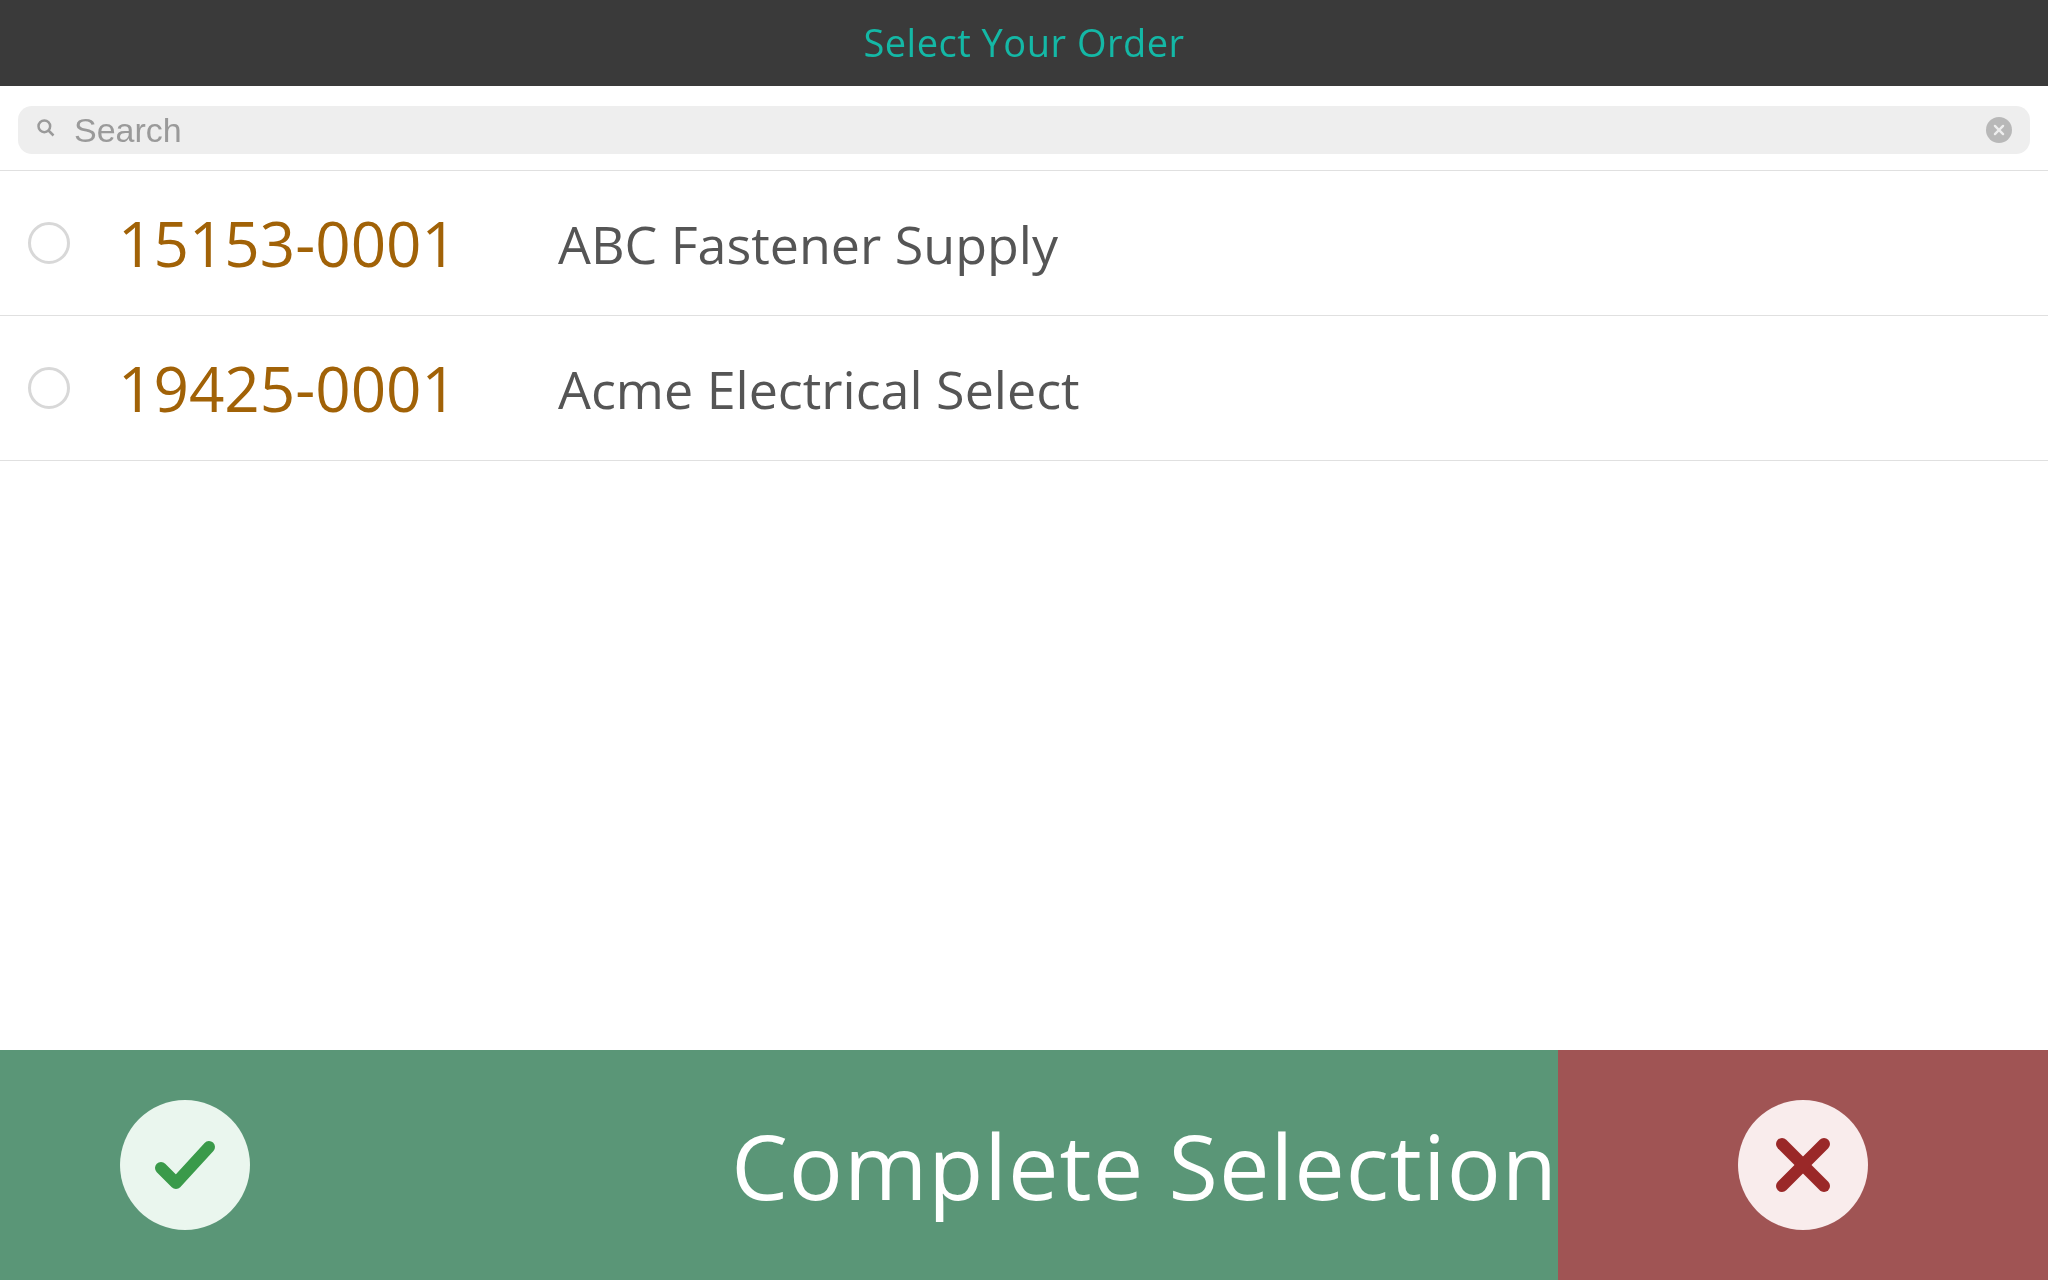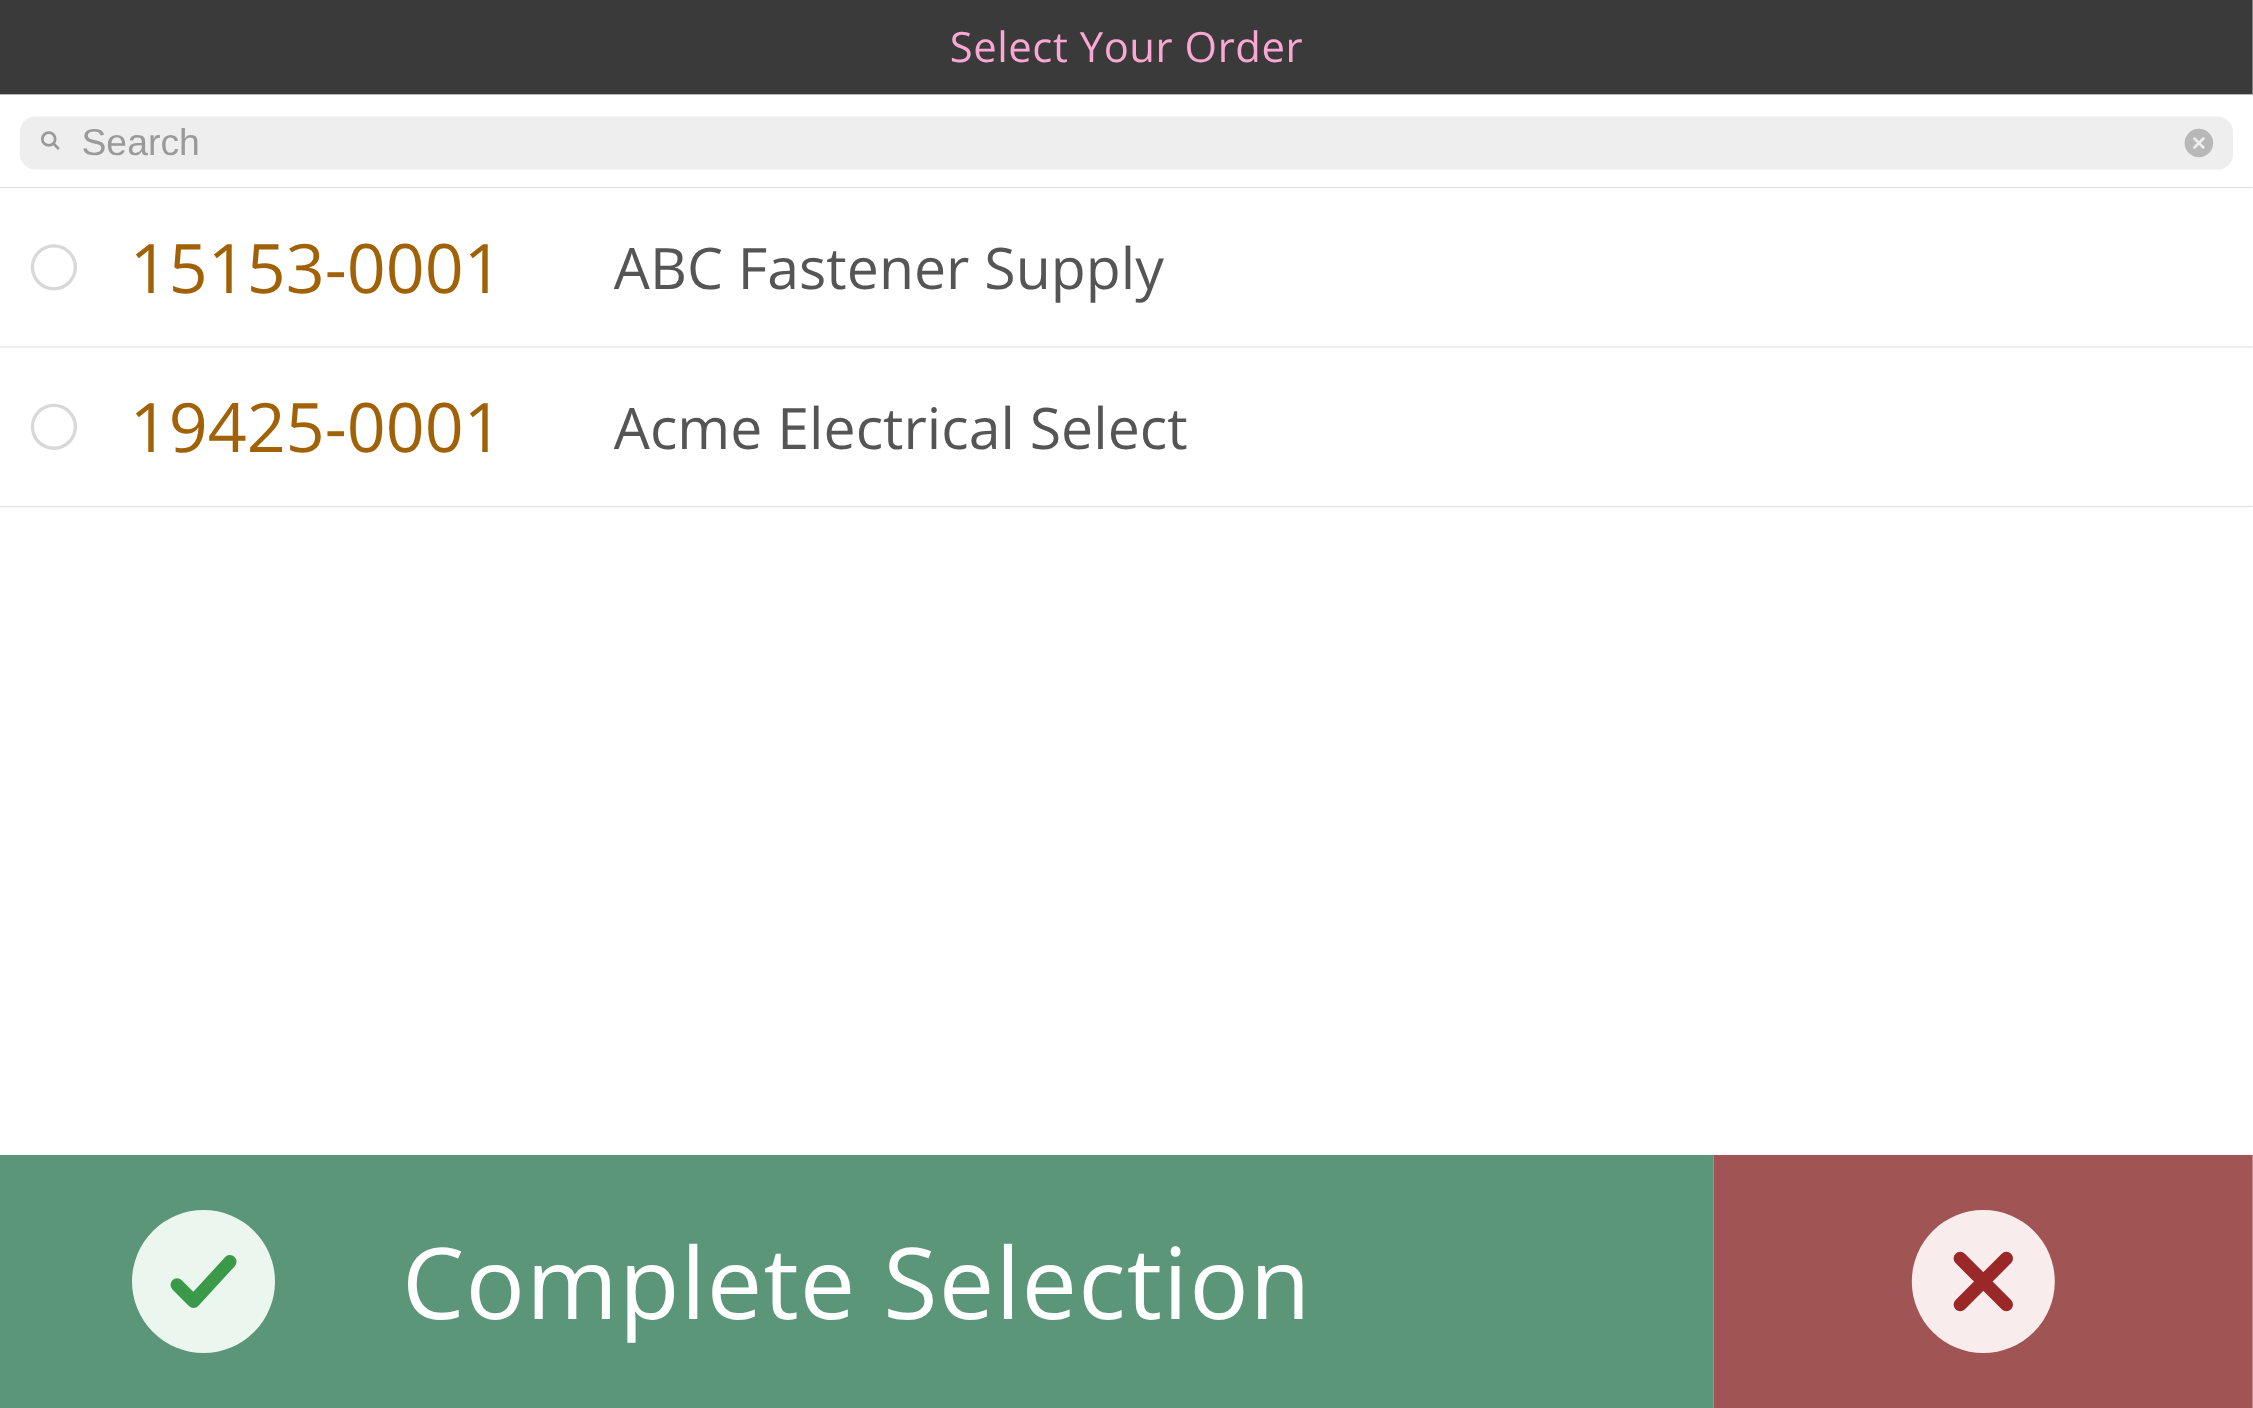--- a/index.html
+++ b/index.html
@@ -11,21 +11,21 @@
       font-family: -apple-system, BlinkMacSystemFont, "Segoe UI", "Open Sans", sans-serif;
       width: 2048px;
       height: 1280px;
       display: flex;
       flex-direction: column;
       background: #ffffff;
       overflow: hidden;
     }
     .header {
       background: #3a3a3a;
-      color: #f9a8d4;
+      color: #14b8a6;
       text-align: center;
       font-size: 38px;
       font-weight: 400;
       padding: 16px 0 18px 0;
       letter-spacing: 0.5px;
     }
     .search-wrapper {
       padding: 20px 18px 16px 18px;
       border-bottom: 1px solid #e0e0e0;
       background: #ffffff;
@@ -102,21 +102,21 @@
     .footer {
       display: flex;
       height: 230px;
       flex-shrink: 0;
     }
     .complete-btn {
       flex: 1;
       background: #5a9677;
       display: flex;
       align-items: center;
-      justify-content: center;
+      justify-content: flex-end;
       cursor: pointer;
       gap: 0;
       position: relative;
     }
     .check-circle {
       width: 130px;
       height: 130px;
       background: #eaf6ee;
       border-radius: 50%;
       display: flex;

